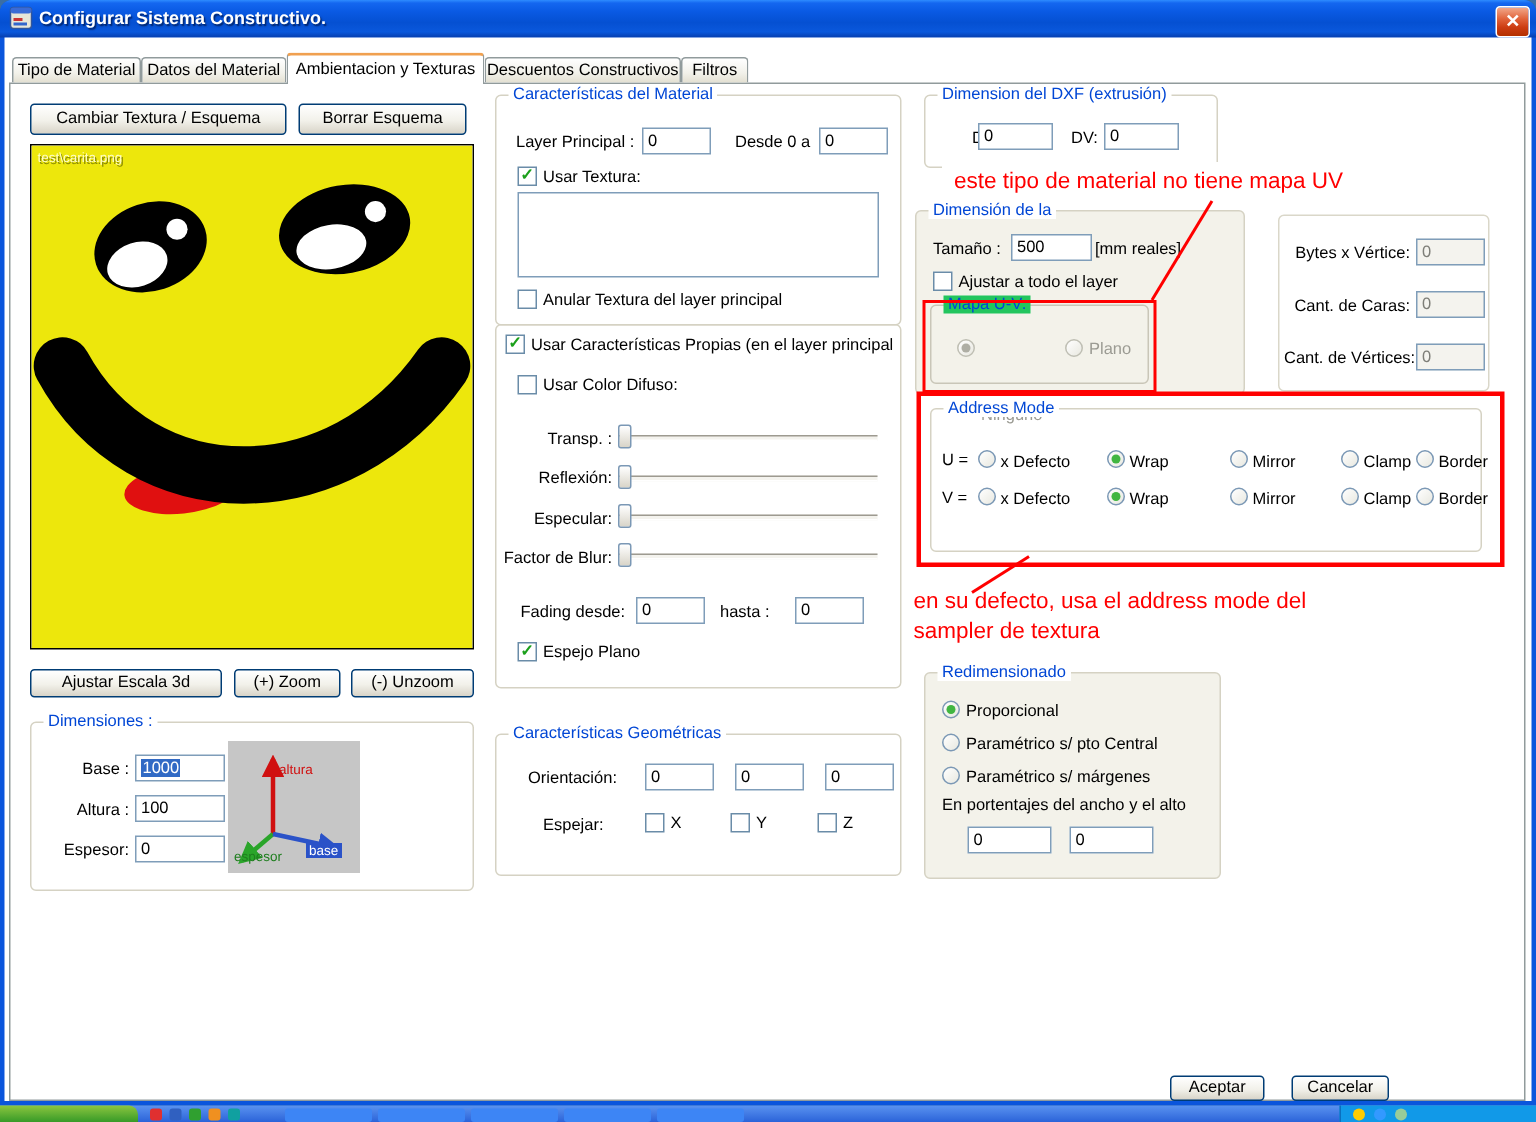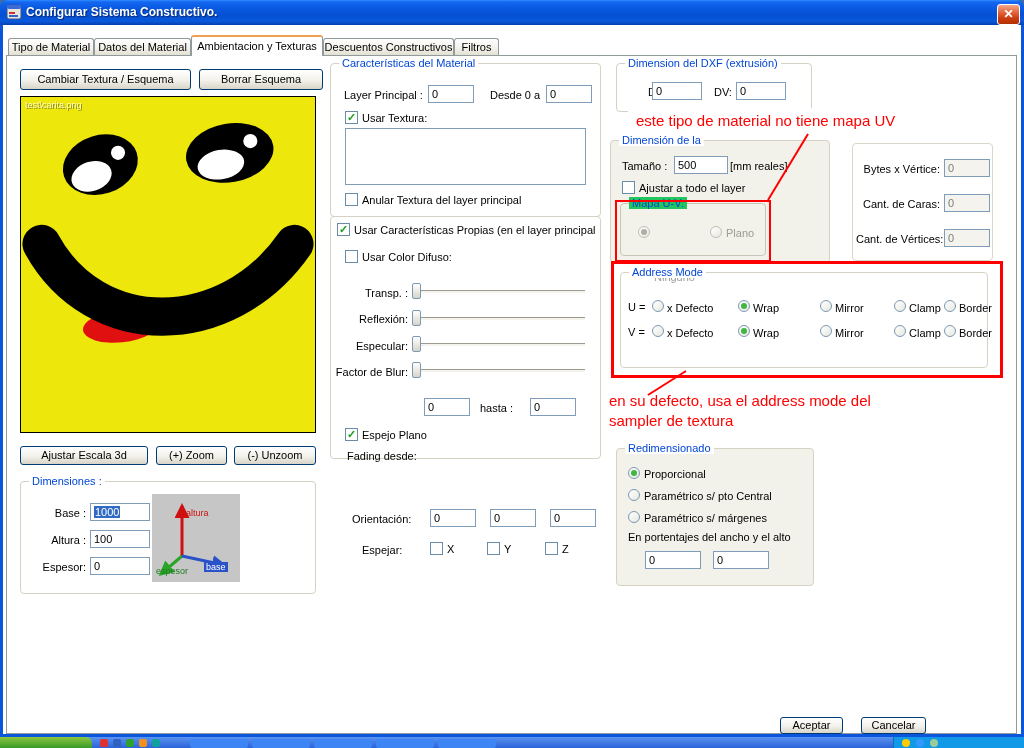--- a/index.html
+++ b/index.html
@@ -84,21 +84,21 @@
   <div class="face"></div>
   <div class="tab-frame"></div>
 
   <div class="tab" style="left:8px;width:86px;">Tipo de Material</div>
   <div class="tab" style="left:94px;width:97px;">Datos del Material</div>
   <div class="tab active" style="left:191px;width:132px;">Ambientacion y Texturas</div>
   <div class="tab" style="left:323px;width:131px;">Descuentos Constructivos</div>
   <div class="tab" style="left:454px;width:45px;">Filtros</div>
 
   <div class="xpbtn" style="left:20px;top:69px;width:171px;height:21px;line-height:19px;">Cambiar Textura / Esquema</div>
-  <div class="xpbtn" style="left:199px;top:69px;width:124px;height:21px;line-height:19px;">Borrar Esquema</div>
+  <div class="xpbtn" style="left:199px;top:69px;width:112px;height:21px;line-height:19px;">Borrar Esquema</div>
 
   <div class="preview">
     <svg viewBox="0 0 100 114" preserveAspectRatio="none">
       <rect x="0" y="0" width="100" height="114" fill="#EDE70C"></rect>
       <ellipse cx="27" cy="23" rx="13" ry="10" fill="#000" transform="rotate(-18 27 23)"></ellipse>
       <ellipse cx="24" cy="27" rx="7" ry="5" fill="#fff" transform="rotate(-18 24 27)"></ellipse>
       <circle cx="33" cy="19" r="2.4" fill="#fff"></circle>
       <ellipse cx="71" cy="19" rx="15" ry="10" fill="#000" transform="rotate(-10 71 19)"></ellipse>
       <ellipse cx="68" cy="23" rx="8" ry="5" fill="#fff" transform="rotate(-10 68 23)"></ellipse>
       <circle cx="78" cy="15" r="2.4" fill="#fff"></circle>
@@ -168,27 +168,30 @@
     </div>
   <span class="lbl r" style="left:348px;top:340px;width:60px;">Especular:</span>
   <div class="slider" style="left:412px;top:336px;width:173px;">
       <div class="thumb"></div>
     </div>
   <span class="lbl r" style="left:335px;top:366px;width:73px;">Factor de Blur:</span>
   <div class="slider" style="left:412px;top:362px;width:173px;">
       <div class="thumb"></div>
     </div>
 
-  <span class="lbl" style="left:347px;top:402px;margin-top:48px;">Fading desde:</span>
+  <span class="lbl" style="left:347px;top:402px;">Fading desde:</span>
   <div class="inp" style="left:424px;top:398px;width:38px;">0</div>
   <span class="lbl" style="left:480px;top:402px;">hasta :</span>
   <div class="inp" style="left:530px;top:398px;width:38px;">0</div>
   <div class="cb" style="left:345px;top:428px;"><span>✓</span></div>
   <span class="lbl" style="left:362px;top:429px;">Espejo Plano</span>
 
+  <div class="grp" style="left:330px;top:489px;width:271px;height:95px;">
+    <span class="grp-title">Características Geométricas</span>
+  </div>
   <span class="lbl" style="left:352px;top:513px;">Orientación:</span>
   <div class="inp" style="left:430px;top:509px;width:38px;">0</div>
   <div class="inp" style="left:490px;top:509px;width:38px;">0</div>
   <div class="inp" style="left:550px;top:509px;width:38px;">0</div>
   <span class="lbl" style="left:362px;top:544px;">Espejar:</span>
   <div class="cb" style="left:430px;top:542px;"></div>
   <span class="lbl" style="left:447px;top:543px;">X</span>
   <div class="cb" style="left:487px;top:542px;"></div>
   <span class="lbl" style="left:504px;top:543px;">Y</span>
   <div class="cb" style="left:545px;top:542px;"></div>

